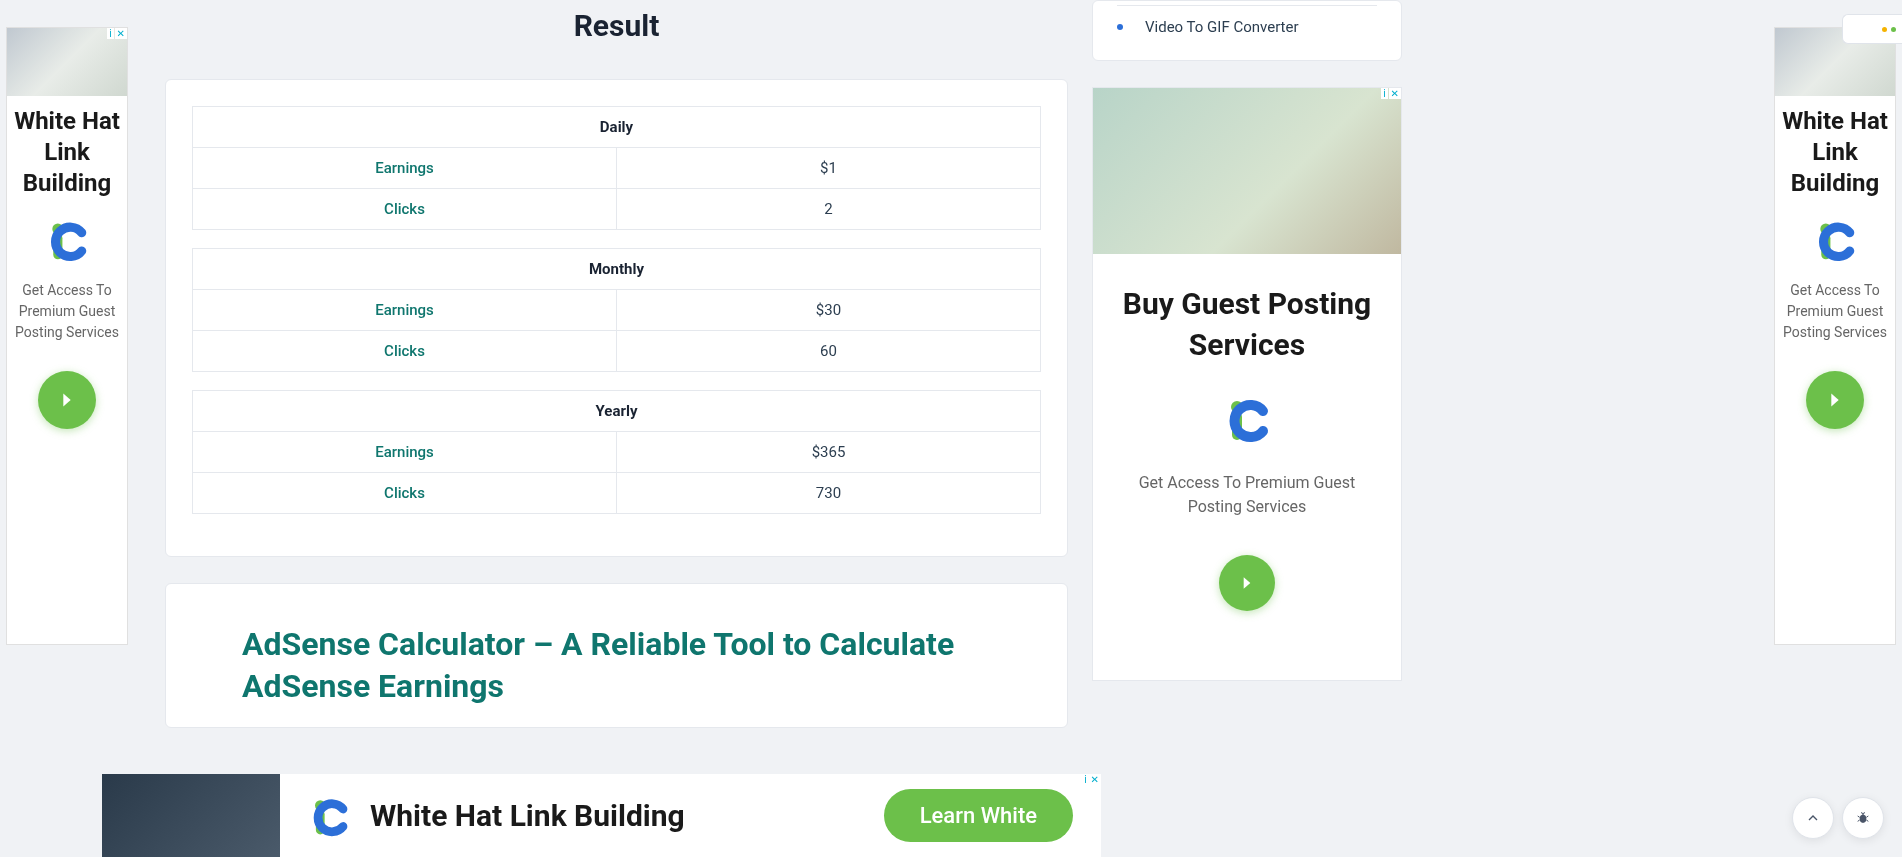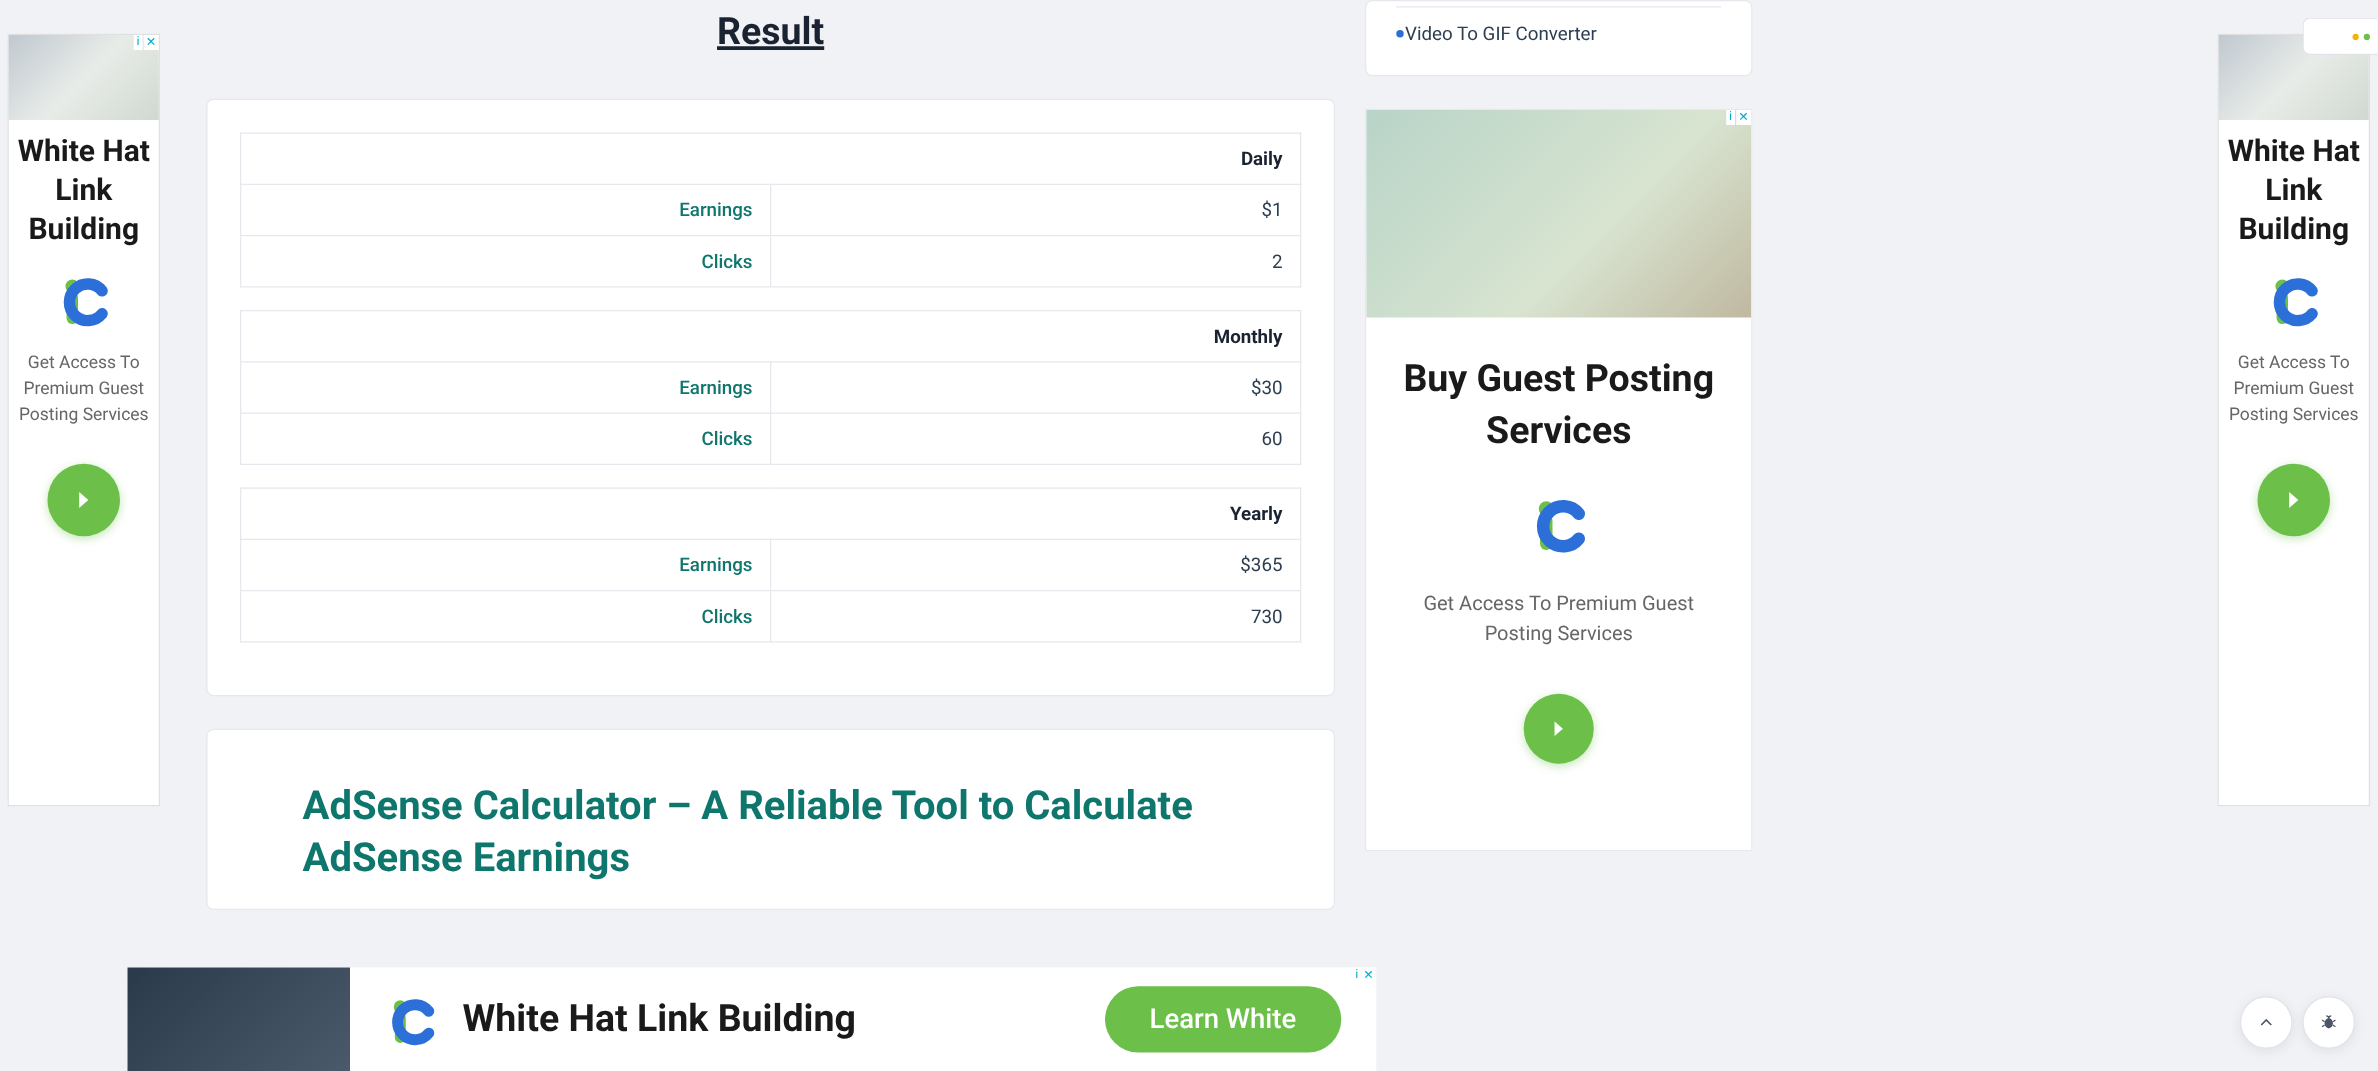--- a/index.html
+++ b/index.html
@@ -92,42 +92,41 @@
   width: 903px;
 }
 
 .result-title {
   text-align: center;
   font-size: 30px;
   font-weight: 700;
   color: #1a2332;
   margin-top: 8px;
   margin-bottom: 36px;
-  text-decoration: underline;
 }
 
 .result-card {
   background: #fff;
   border: 1px solid #e5e8ed;
   border-radius: 6px;
   padding: 26px;
 }
 
 .period-table {
   width: 100%;
   border-collapse: collapse;
   background: #fff;
   margin-bottom: 18px;
 }
 .period-table:last-child { margin-bottom: 16px; }
 .period-table th, .period-table td {
   border: 1px solid #e5e8ed;
   padding: 11px 14px;
   font-size: 15px;
-  text-align: right;
+  text-align: center;
 }
 .period-table th {
   font-weight: 700;
   color: #1a2332;
   background: #fff;
 }
 .period-table .row-label {
   width: 50%;
   font-weight: 500;
   color: #0f766e;
@@ -166,21 +165,21 @@
   padding: 4px 24px 24px;
 }
 .side-list-card hr {
   border: none;
   border-top: 1px solid #e5e8ed;
   margin-bottom: 12px;
 }
 .side-link {
   display: flex;
   align-items: center;
-  gap: 1px;
+  gap: 22px;
   font-size: 15px;
   color: #2c3e50;
   text-decoration: none;
 }
 .side-link .bullet {
   width: 6px;
   height: 6px;
   border-radius: 50%;
   background: #2c6fd8;
   flex: 0 0 auto;

